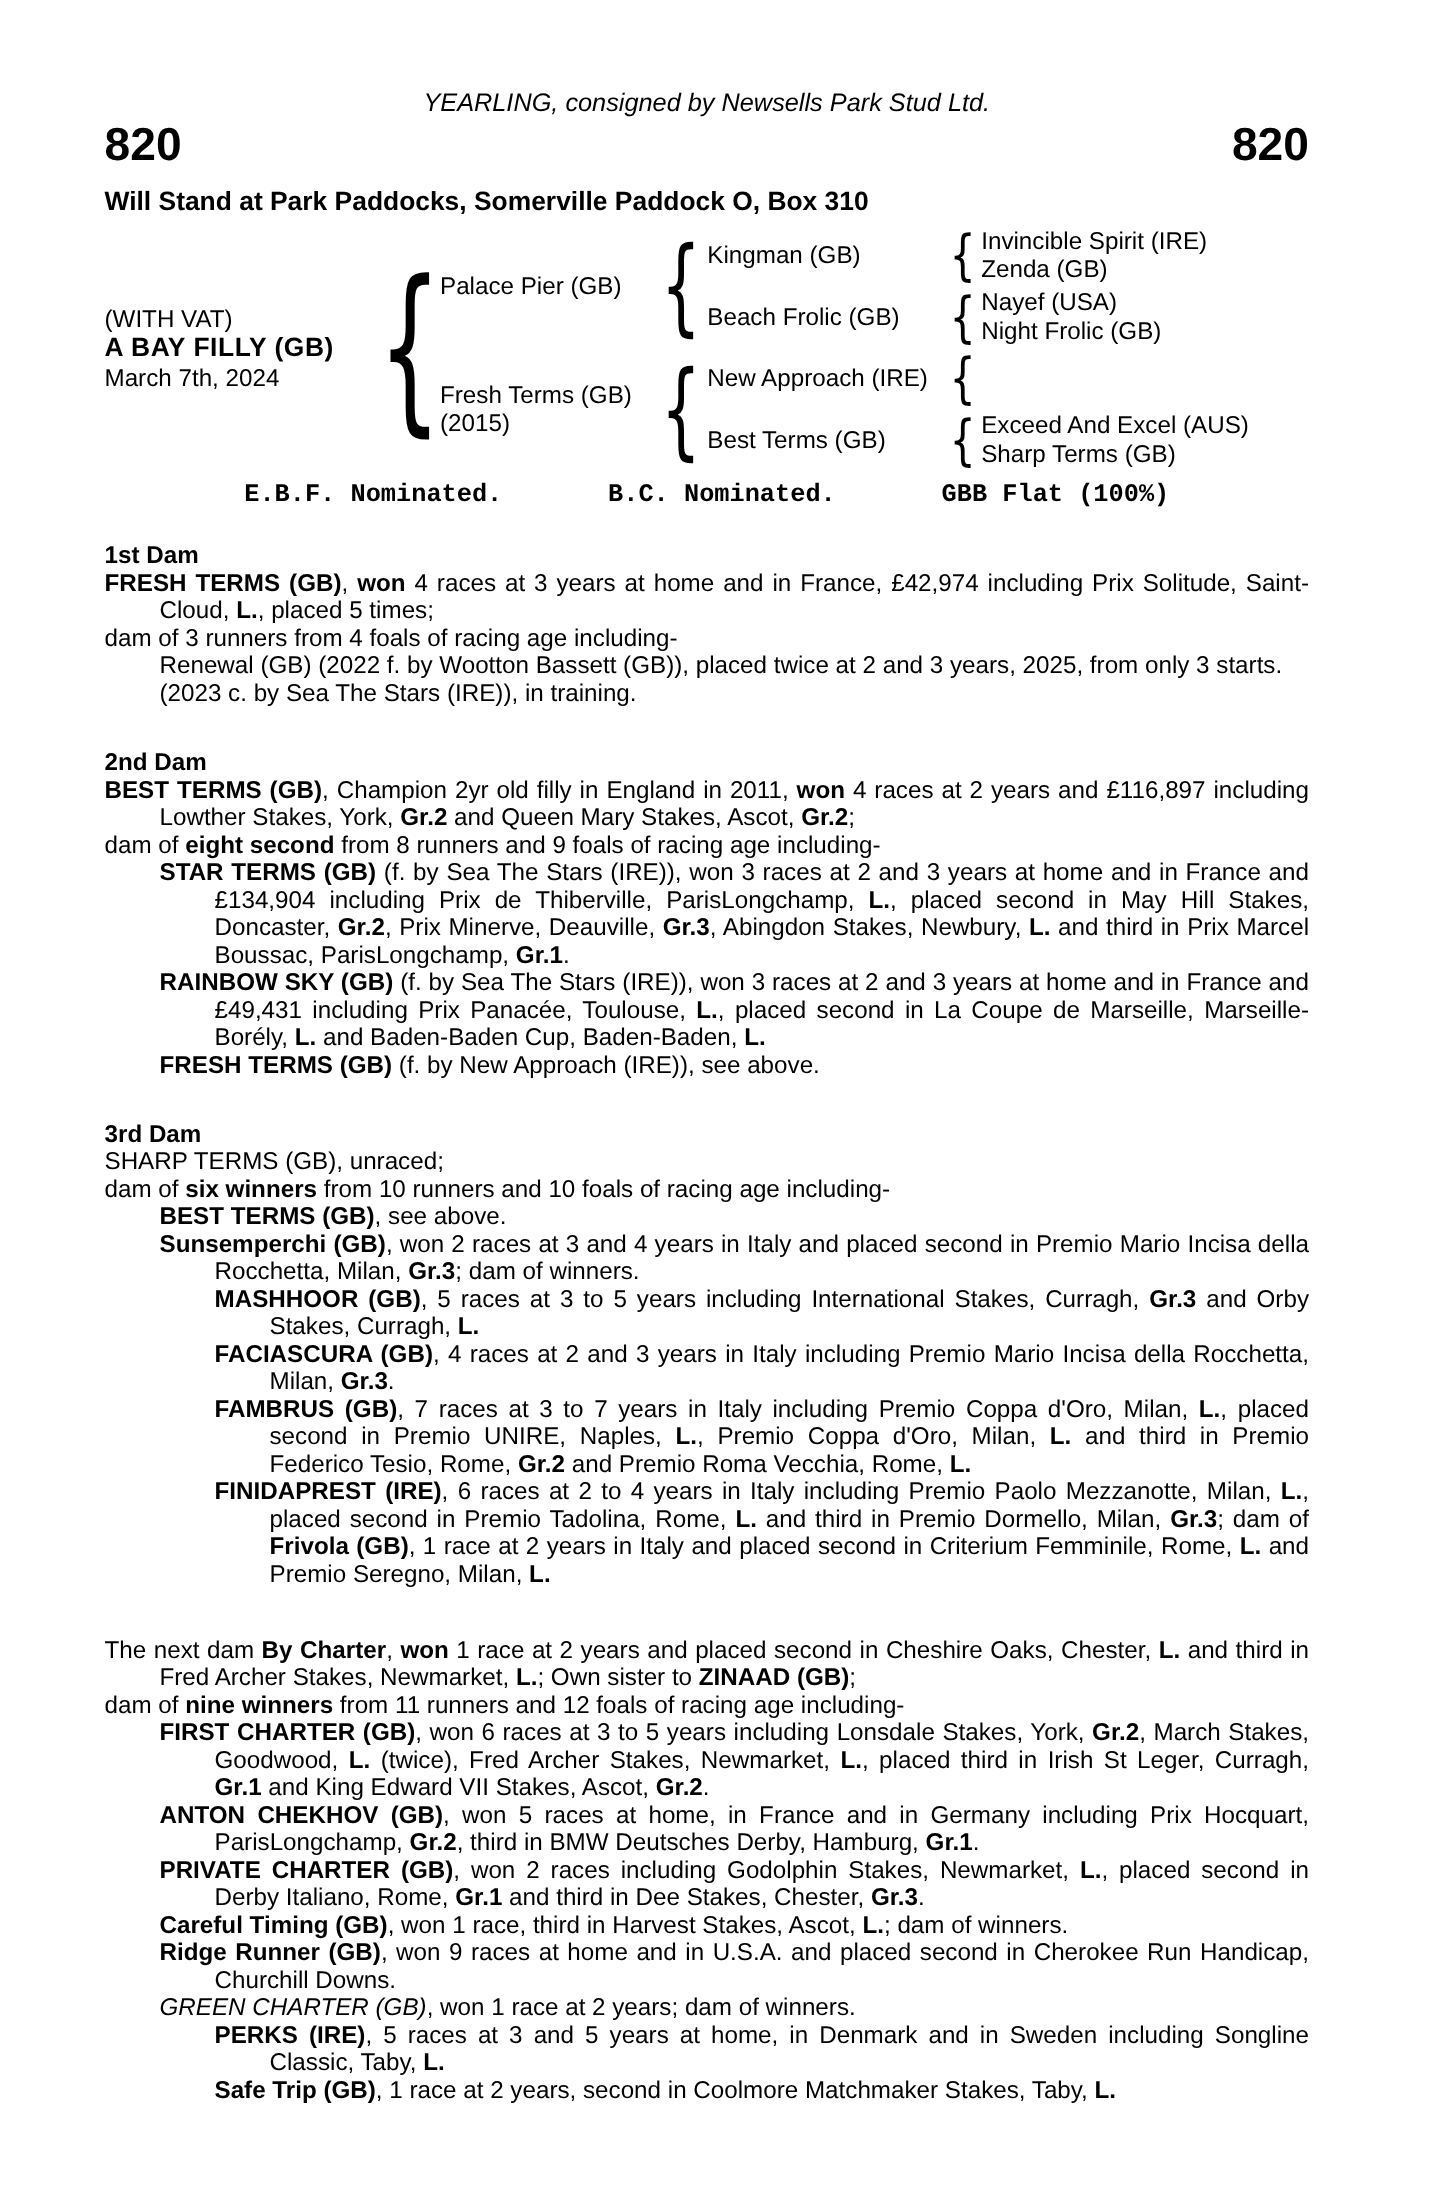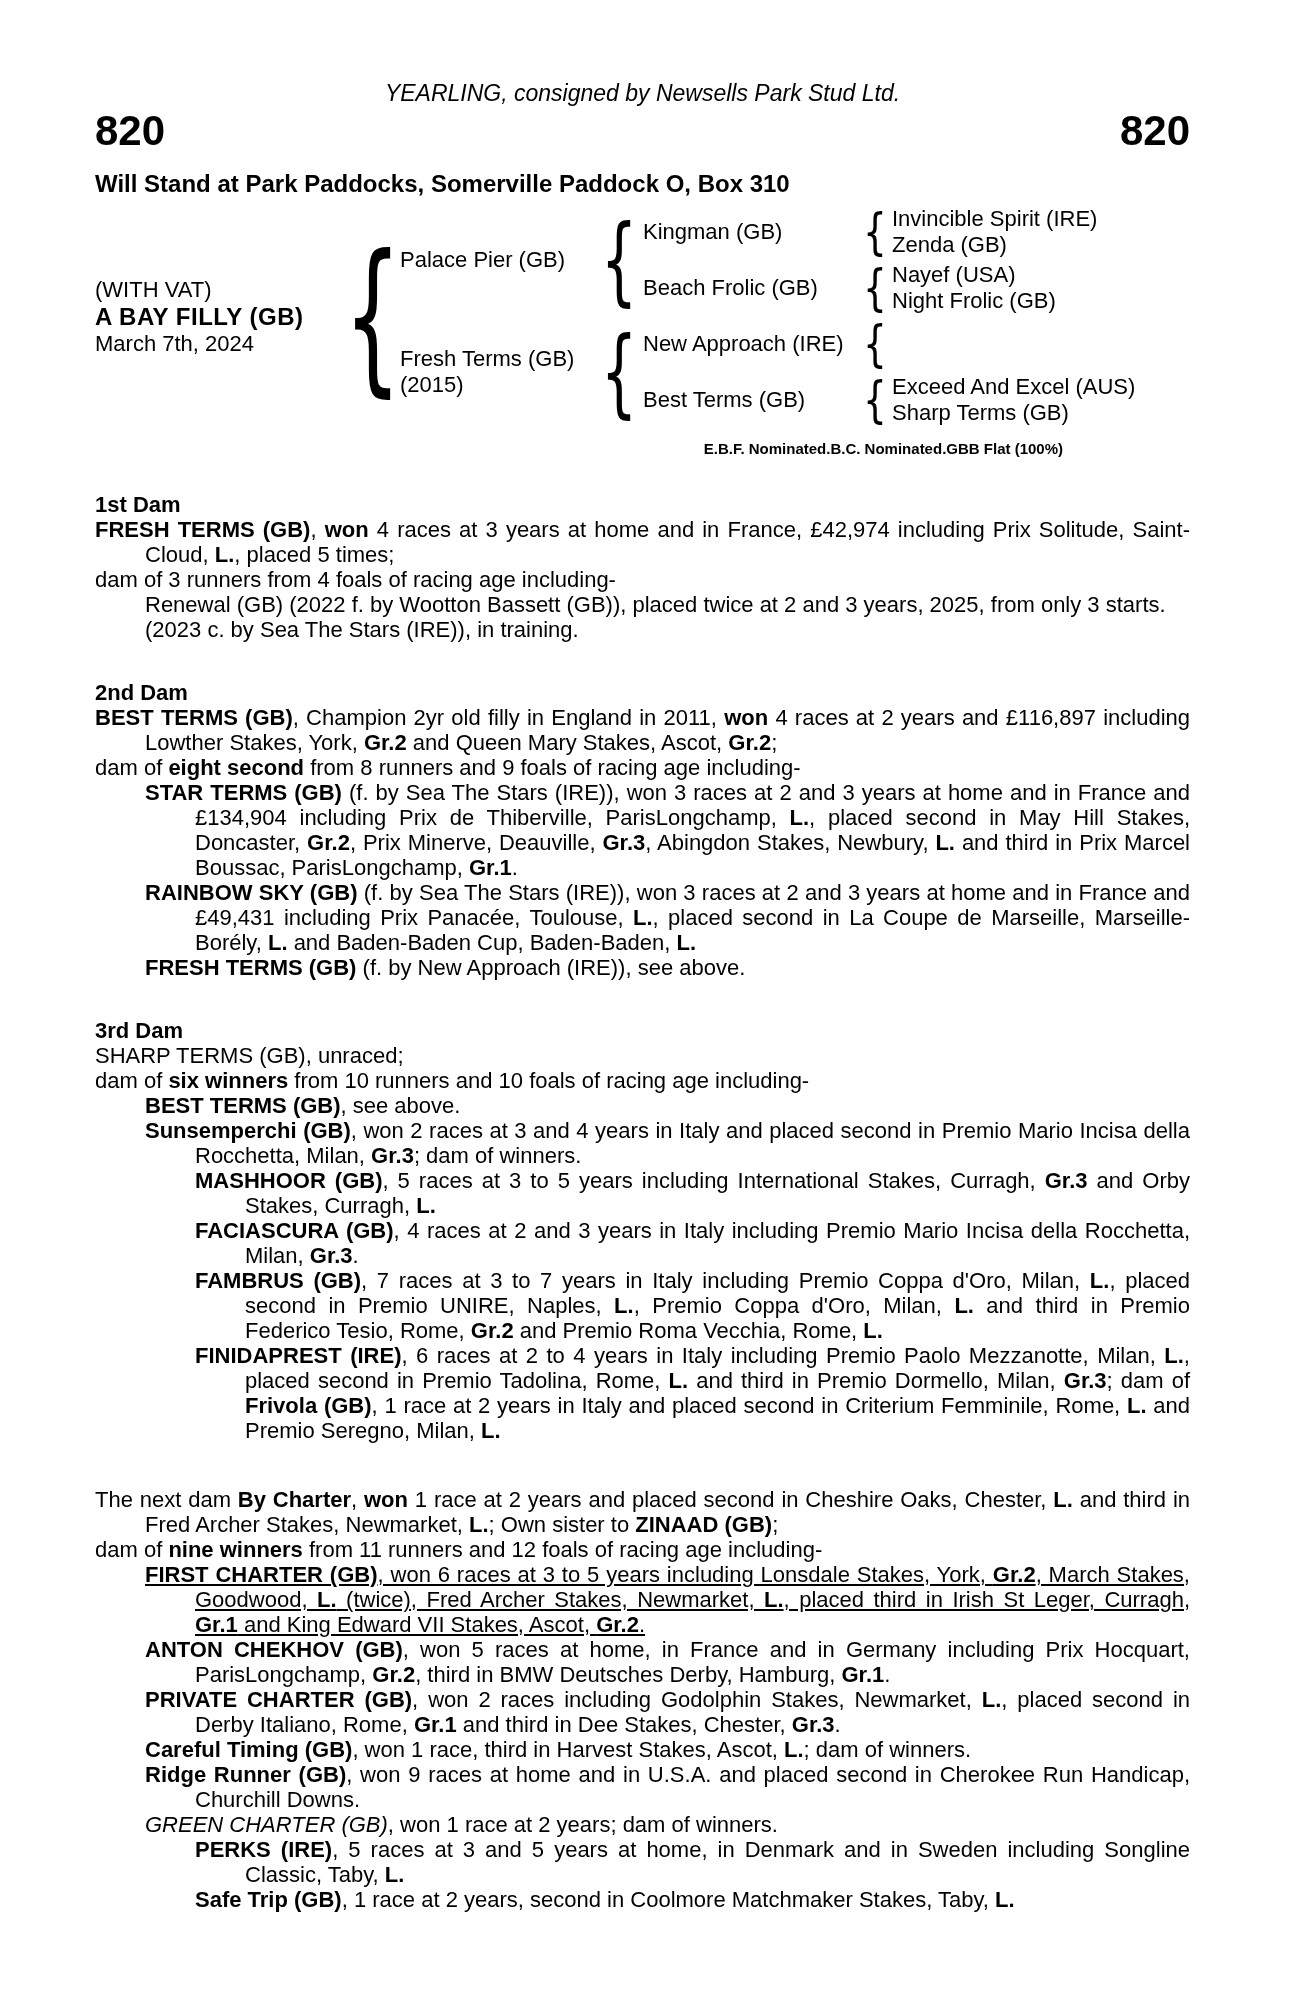--- a/index.html
+++ b/index.html
@@ -41,23 +41,23 @@
   .b-sm { width:34px; height:52px;  font-size:50px;  transform:scaleX(.75); }
   .parents-col { display:flex; flex-direction:column; gap:4px; }
   .parent-unit { display:flex; align-items:center; }
   .pname { width:195px; line-height:26px; }
   .gp-col { display:flex; flex-direction:column; gap:4px; }
   .gp-unit { display:flex; align-items:center; }
   .gname { width:215px; line-height:26px; }
   .ggp-col { line-height:26px; width:285px; }
 
   .noms {
-    display:flex; justify-content:flex-end;
-    font-weight:bold; font-size:15px; line-height:26px;
-    margin-top:10px; padding:0 127px;
+    display:flex; justify-content:space-between;
+    font-weight:bold; font-size:23px; line-height:26px;
+    margin-top:10px; padding:0 127px;font-family:Liberation Mono, monospace;
   }
 
   
   #sections .dam-section { margin-top:38px; }
   #sections .dam-section:first-child { margin-top:30px; }
   #sections .dam-section:last-child { margin-top:44px; }
   .dam-heading { font-weight:bold; line-height:25px; }
   .para { margin:0; text-align:justify; line-height:25px; }
   .para b, .para .bold { font-weight:bold; }
 </style>
@@ -161,21 +161,21 @@
         <p class="para" style="padding-left: 100px; text-indent: -50px;"><b>BEST TERMS (GB)</b>, see above.</p>
         <p class="para" style="padding-left: 100px; text-indent: -50px;"><b>Sunsemperchi (GB)</b>, won 2 races at 3 and 4 years in Italy and placed second in Premio Mario Incisa della Rocchetta, Milan, <b>Gr.3</b>; dam of winners.</p>
         <p class="para" style="padding-left: 150px; text-indent: -50px;"><b>MASHHOOR (GB)</b>, 5 races at 3 to 5 years including International Stakes, Curragh, <b>Gr.3</b> and Orby Stakes, Curragh, <b>L.</b></p>
         <p class="para" style="padding-left: 150px; text-indent: -50px;"><b>FACIASCURA (GB)</b>, 4 races at 2 and 3 years in Italy including Premio Mario Incisa della Rocchetta, Milan, <b>Gr.3</b>.</p>
         <p class="para" style="padding-left: 150px; text-indent: -50px;"><b>FAMBRUS (GB)</b>, 7 races at 3 to 7 years in Italy including Premio Coppa d'Oro, Milan, <b>L.</b>, placed second in Premio UNIRE, Naples, <b>L.</b>, Premio Coppa d'Oro, Milan, <b>L.</b> and third in Premio Federico Tesio, Rome, <b>Gr.2</b> and Premio Roma Vecchia, Rome, <b>L.</b></p>
         <p class="para" style="padding-left: 150px; text-indent: -50px;"><b>FINIDAPREST (IRE)</b>, 6 races at 2 to 4 years in Italy including Premio Paolo Mezzanotte, Milan, <b>L.</b>, placed second in Premio Tadolina, Rome, <b>L.</b> and third in Premio Dormello, Milan, <b>Gr.3</b>; dam of <b>Frivola (GB)</b>, 1 race at 2 years in Italy and placed second in Criterium Femminile, Rome, <b>L.</b> and Premio Seregno, Milan, <b>L.</b></p>
       </section>
       <section class="dam-section">
         <p class="para" style="padding-left: 50px; text-indent: -50px;">The next dam <b>By Charter</b>, <b>won</b> 1 race at 2 years and placed second in Cheshire Oaks, Chester, <b>L.</b> and third in Fred Archer Stakes, Newmarket, <b>L.</b>; Own sister to <b>ZINAAD (GB)</b>;</p>
         <p class="para" style="padding-left: 50px; text-indent: -50px;">dam of <b>nine winners</b> from 11 runners and 12 foals of racing age including-</p>
-        <p class="para" style="padding-left: 100px; text-indent: -50px; text-decoration: underline;"><b>FIRST CHARTER (GB)</b>, won 6 races at 3 to 5 years including Lonsdale Stakes, York, <b>Gr.2</b>, March Stakes, Goodwood, <b>L.</b> (twice), Fred Archer Stakes, Newmarket, <b>L.</b>, placed third in Irish St Leger, Curragh, <b>Gr.1</b> and King Edward VII Stakes, Ascot, <b>Gr.2</b>.</p>
+        <p class="para" style="padding-left: 100px; text-indent: -50px;"><b>FIRST CHARTER (GB)</b>, won 6 races at 3 to 5 years including Lonsdale Stakes, York, <b>Gr.2</b>, March Stakes, Goodwood, <b>L.</b> (twice), Fred Archer Stakes, Newmarket, <b>L.</b>, placed third in Irish St Leger, Curragh, <b>Gr.1</b> and King Edward VII Stakes, Ascot, <b>Gr.2</b>.</p>
         <p class="para" style="padding-left: 100px; text-indent: -50px;"><b>ANTON CHEKHOV (GB)</b>, won 5 races at home, in France and in Germany including Prix Hocquart, ParisLongchamp, <b>Gr.2</b>, third in BMW Deutsches Derby, Hamburg, <b>Gr.1</b>.</p>
         <p class="para" style="padding-left: 100px; text-indent: -50px;"><b>PRIVATE CHARTER (GB)</b>, won 2 races including Godolphin Stakes, Newmarket, <b>L.</b>, placed second in Derby Italiano, Rome, <b>Gr.1</b> and third in Dee Stakes, Chester, <b>Gr.3</b>.</p>
         <p class="para" style="padding-left: 100px; text-indent: -50px;"><b>Careful Timing (GB)</b>, won 1 race, third in Harvest Stakes, Ascot, <b>L.</b>; dam of winners.</p>
         <p class="para" style="padding-left: 100px; text-indent: -50px;"><b>Ridge Runner (GB)</b>, won 9 races at home and in U.S.A. and placed second in Cherokee Run Handicap, Churchill Downs.</p>
         <p class="para" style="padding-left: 100px; text-indent: -50px;"><i style="font-weight: normal;">GREEN CHARTER (GB)</i>, won 1 race at 2 years; dam of winners.</p>
         <p class="para" style="padding-left: 150px; text-indent: -50px;"><b>PERKS (IRE)</b>, 5 races at 3 and 5 years at home, in Denmark and in Sweden including Songline Classic, Taby, <b>L.</b></p>
         <p class="para" style="padding-left: 150px; text-indent: -50px;"><b>Safe Trip (GB)</b>, 1 race at 2 years, second in Coolmore Matchmaker Stakes, Taby, <b>L.</b></p>
       </section>
     </div>
 

